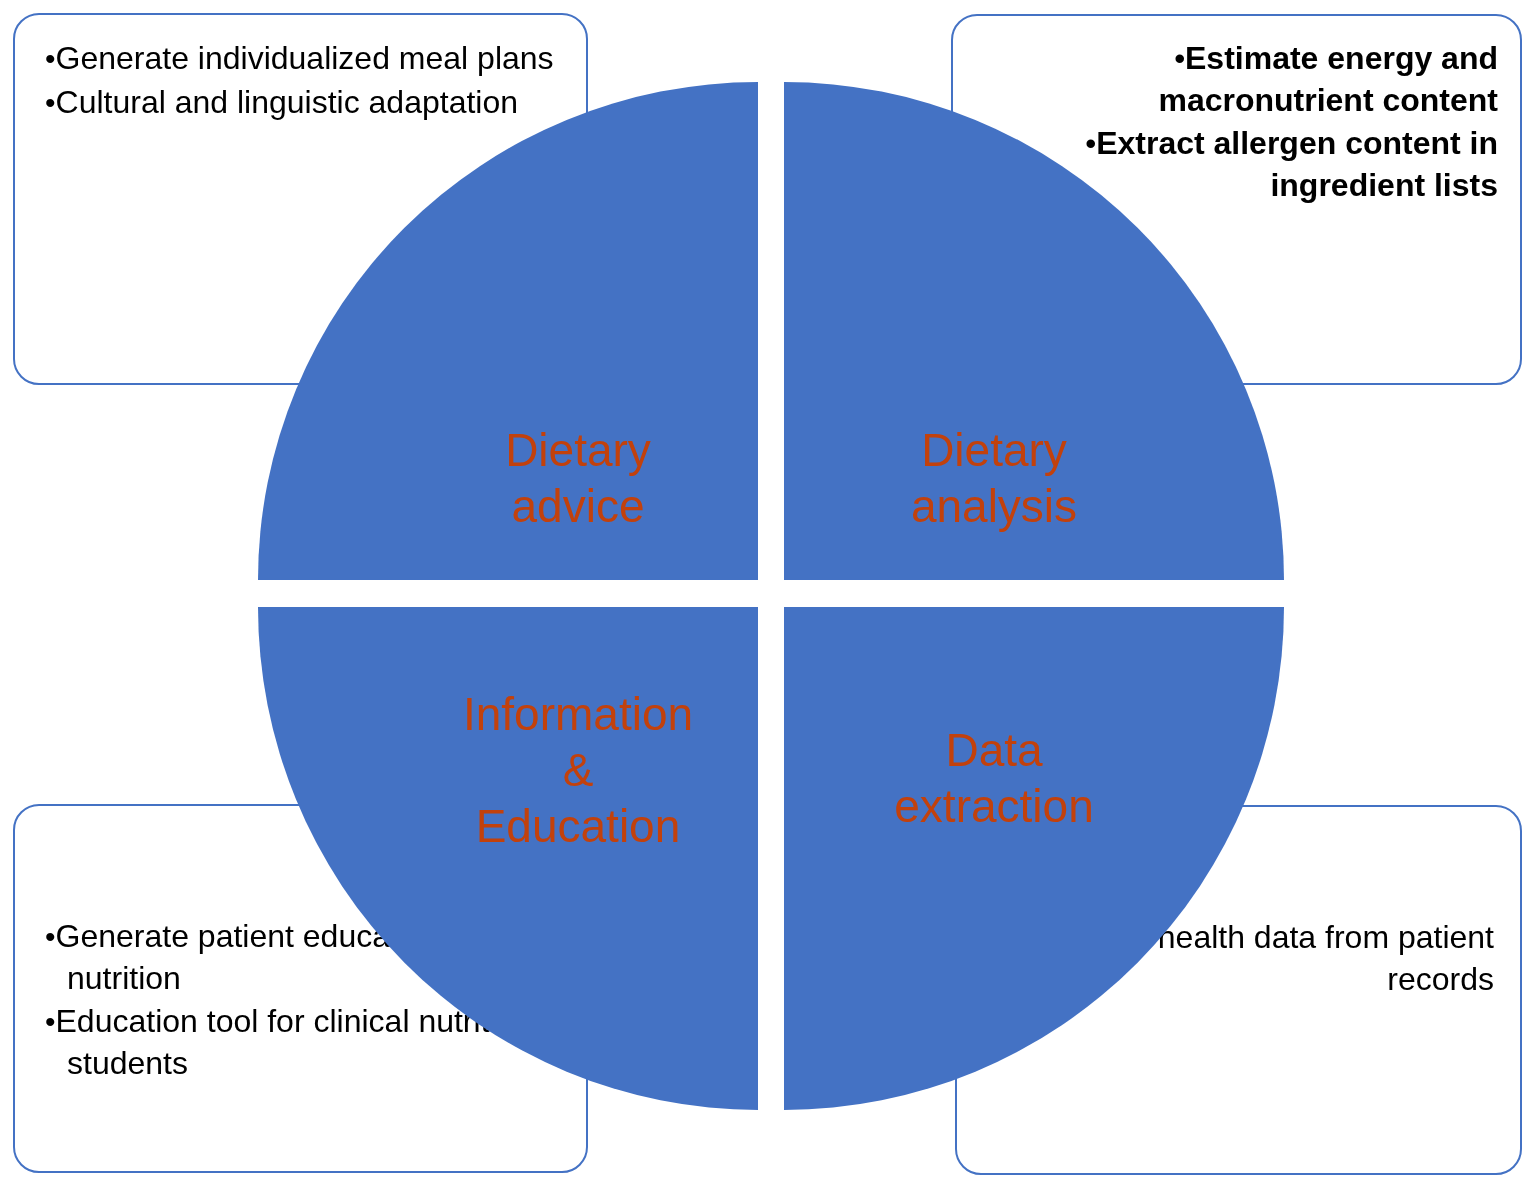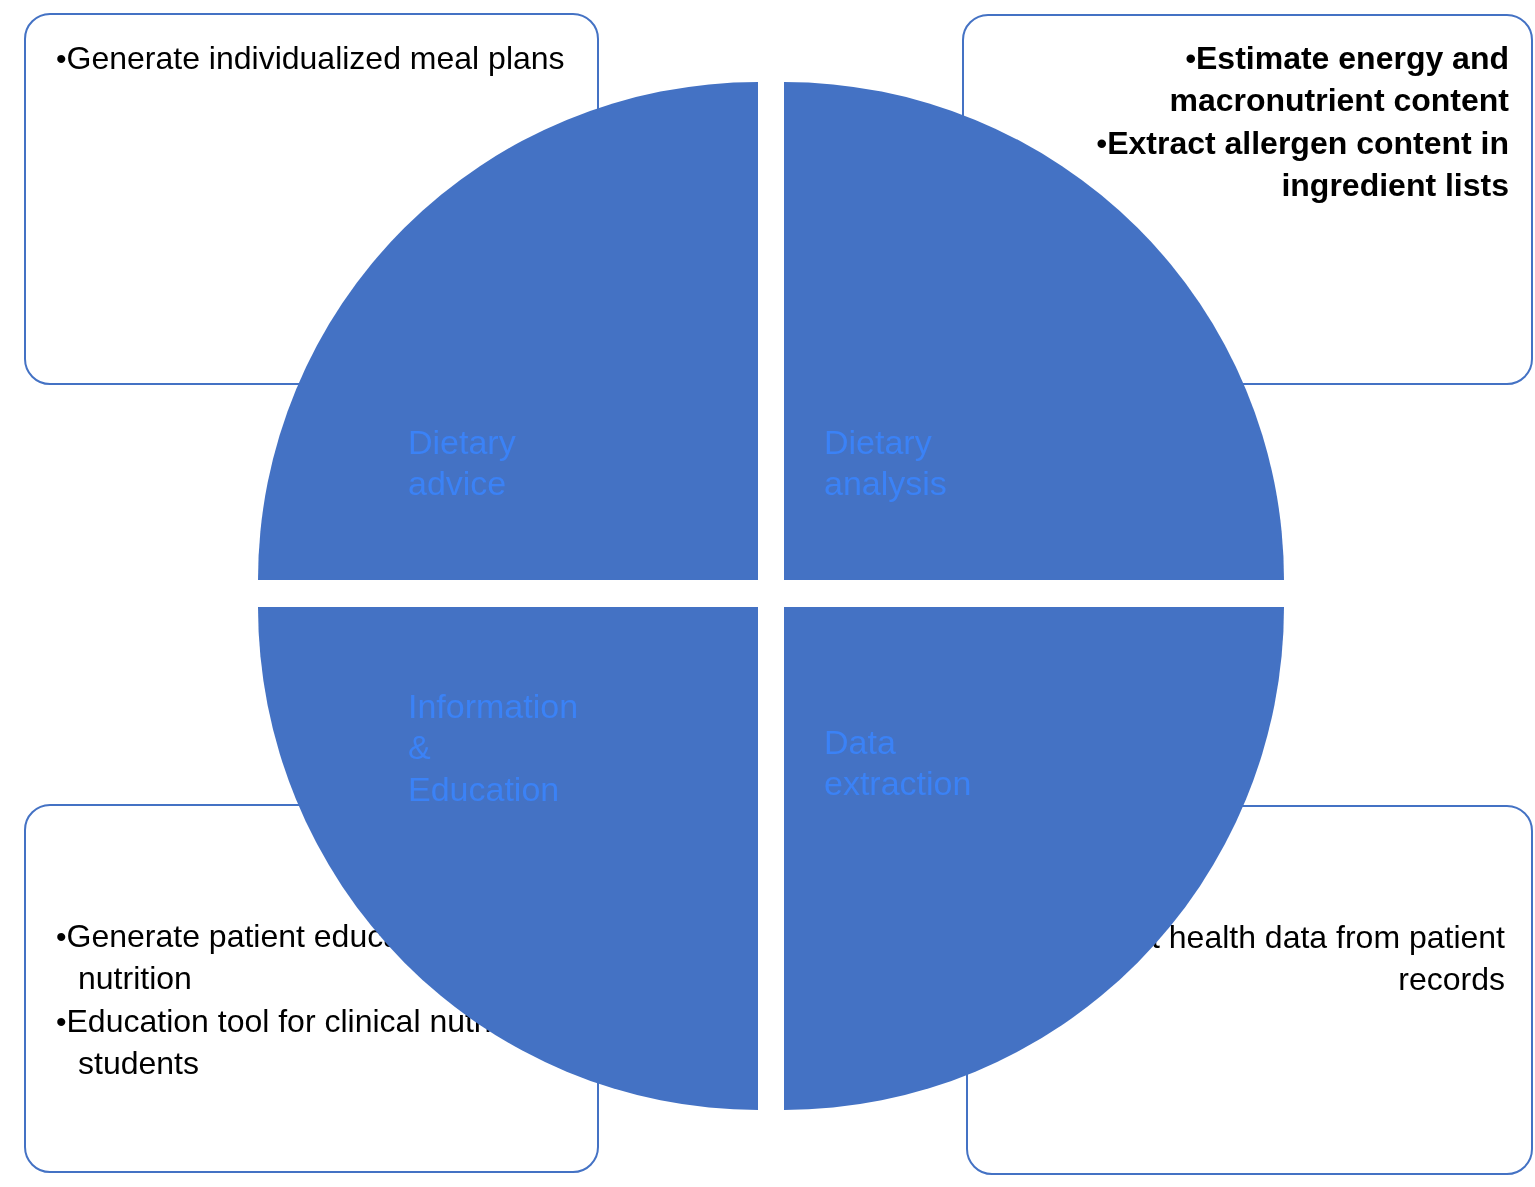--- a/index.html
+++ b/index.html
@@ -19,21 +19,20 @@
   }
 
   
   .callout {
     position: absolute;
     box-sizing: border-box;
     border: 2px solid #4472C4;
     border-radius: 26px;
     background: transparent;
     z-index: 1;
-    margin-left: 11px;
   }
   .callout .bullets {
     list-style: none;
     margin: 0;
     padding: 0;
   }
   .callout .bullets li {
     position: relative;
     font-size: 32px;
     line-height: 1.30;
@@ -120,39 +119,41 @@
     border-bottom-left-radius: 500px 503px;
   }
   #q-bottom-right {
     left: 526px; top: 525px;
     width: 500px; height: 503px;
     border-bottom-right-radius: 500px 503px;
   }
 
   .quad-label {
     position: absolute;
-    color: #3b82f6;
-    font-size: 34px;
+    color: #c2410c;
+    font-size: 46px;
     line-height: 1.22;
+    text-align: center;
     white-space: pre-line;
   }
   #label-dietary-advice   { left: 150px; top: 340px; width: 340px; }
   #label-dietary-analysis { left: 566px; top: 340px; width: 340px; }
   #label-info-education   { left: 150px; top: 604px; width: 340px; }
   #label-data-extraction  { left: 566px; top: 640px; width: 340px; }
 </style>
 </head>
 <body>
 
 <div id="canvas">
 
   <div class="callout" id="box-top-left">
     <div class="inner">
       <ul class="bullets">
         <li><span class="bullet-dot">•</span><span>Generate individualized meal plans</span></li>
+        <li><span class="bullet-dot">•</span><span>Cultural and linguistic adaptation</span></li>
       </ul>
     </div>
   </div>
 
   <div class="callout" id="box-top-right">
     <div class="inner">
       <ul class="bullets">
         <li><span class="bullet-dot">•</span><span>Estimate energy and macronutrient content</span></li>
         <li><span class="bullet-dot">•</span><span>Extract allergen content in ingredient lists</span></li>
       </ul>

